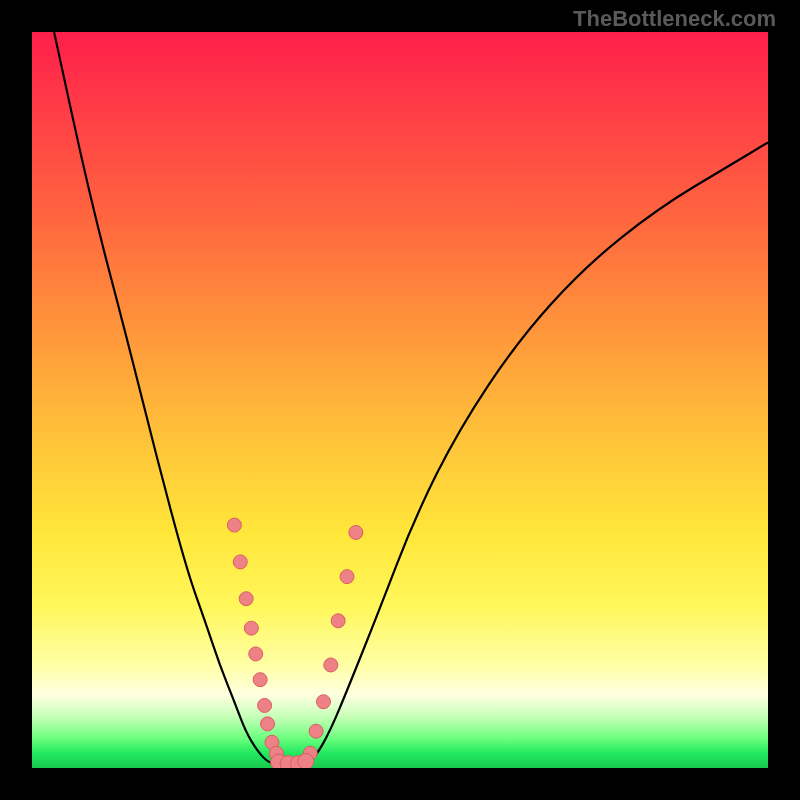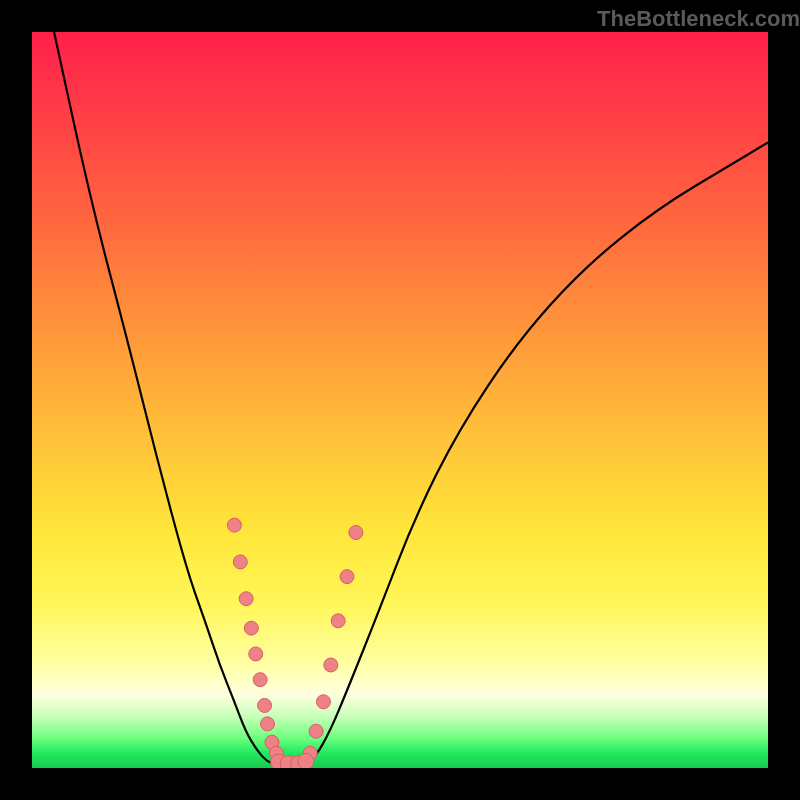--- a/index.html
+++ b/index.html
@@ -10,21 +10,21 @@
     body {
       width: 800px;
       height: 800px;
       background: #000;
       position: relative;
       overflow: hidden;
     }
     .watermark {
       position: absolute;
       top: 6px;
-      right: 0;
+      right: 24px;
       font-family: Arial, sans-serif;
       font-size: 22px;
       font-weight: bold;
       color: #5a5a5a;
       z-index: 10;
     }
     .chart-frame {
       position: absolute;
       top: 32px;
       left: 32px;

